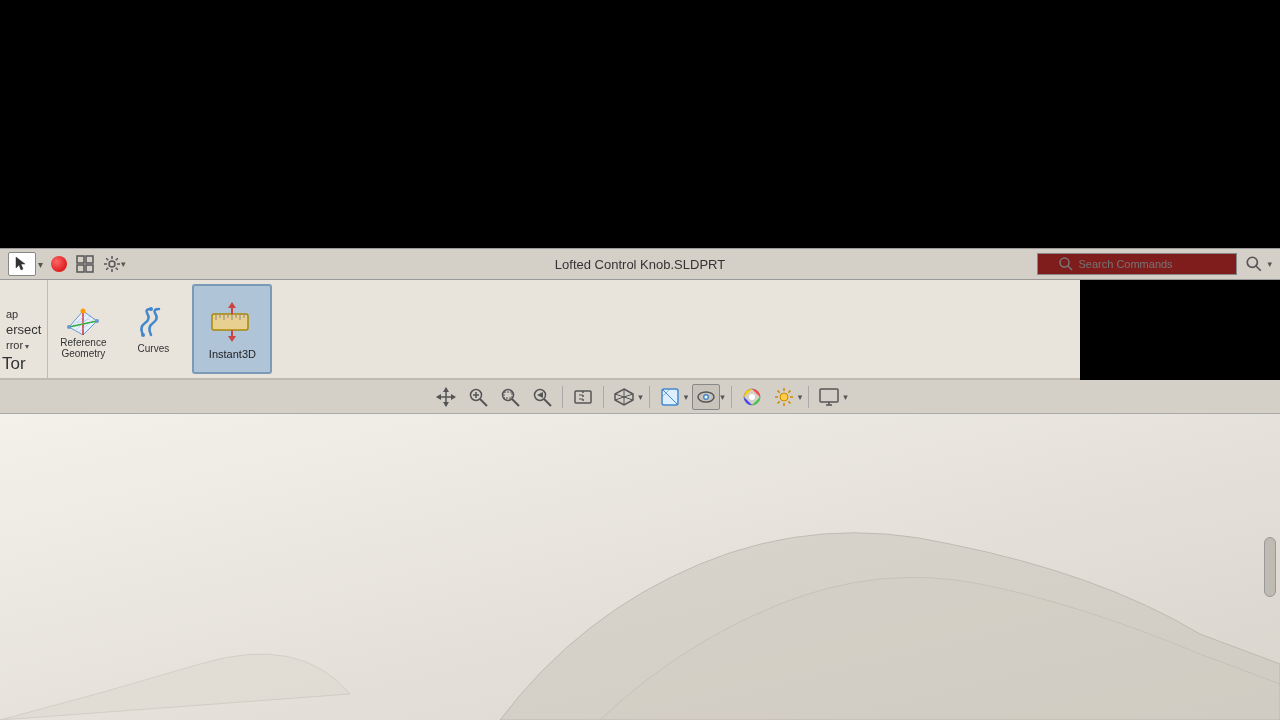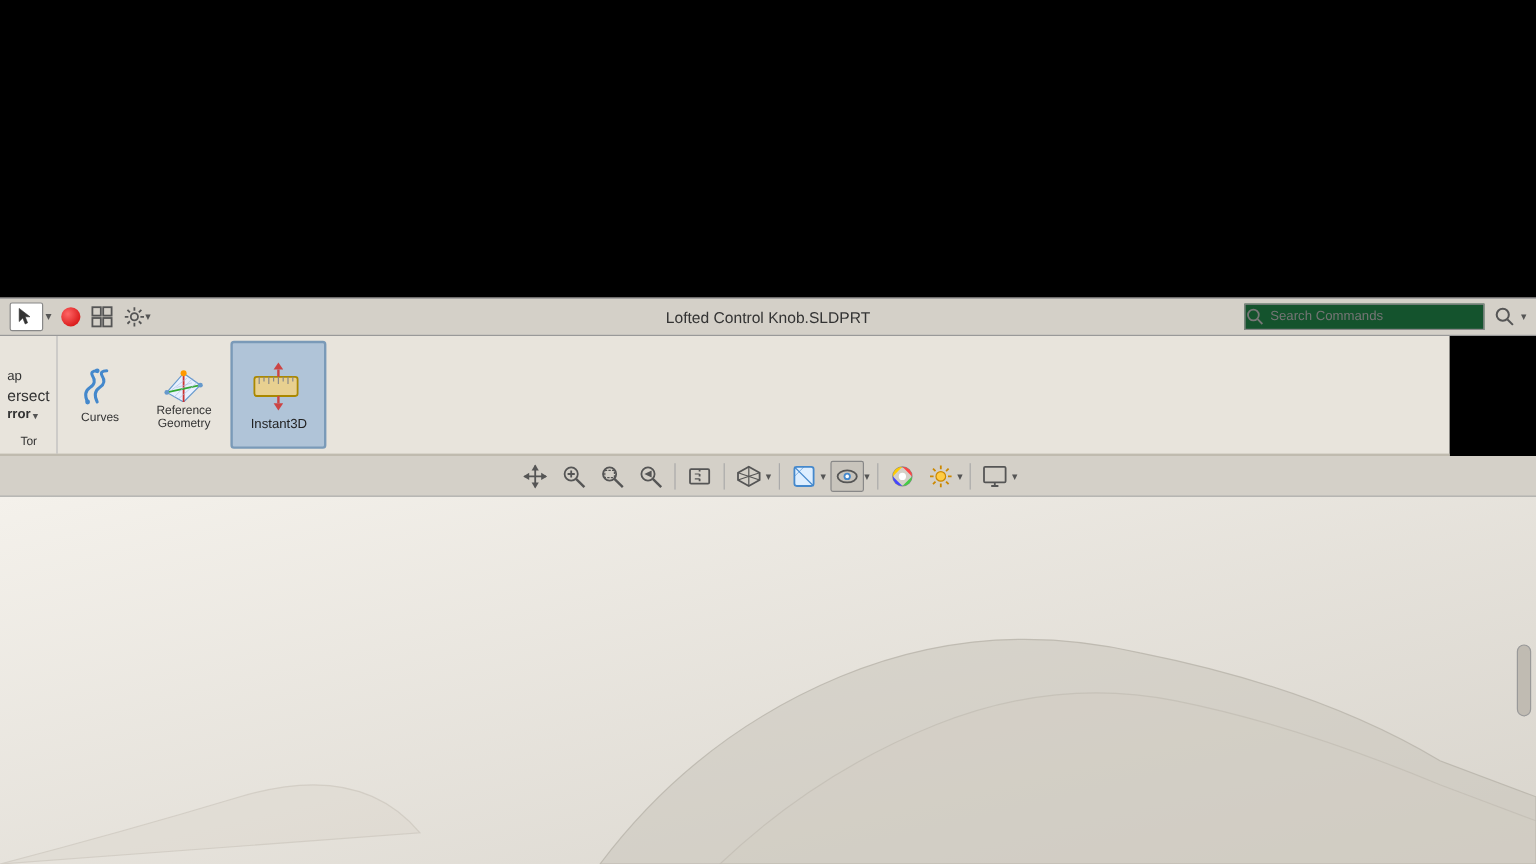--- a/index.html
+++ b/index.html
@@ -52,40 +52,40 @@
     }
 
     .toolbar-spacer {
       flex: 1;
     }
 
     
     #search-container {
       display: flex;
       align-items: center;
-      background: #14532d;
+      background: #7f1d1d;
       border: 1px solid #888;
       height: 22px;
       width: 200px;
-      padding: 0 0;
+      padding: 0 20px;
       margin-right: 4px;
     }
 
     #search-container input {
       border: none;
       outline: none;
       background: transparent;
       font-size: 11px;
       width: 160px;
       color: #999;
     }
 
     
     #ribbon-area {
-      width: 1208px;
+      width: 1080px;
       height: 100px;
       background: #e8e4dc;
       border-bottom: 2px solid #c0bbaf;
       display: flex;
       align-items: stretch;
       position: relative;
     }
 
     
     .ribbon-btn {
@@ -291,59 +291,59 @@
     </div>
     <span style="font-size:9px; color:#555; margin-right:4px;">▾</span>
   </div>
 </div>
 
 <div id="ribbon-area">
 
   <div style="display:flex; flex-direction:column; justify-content:center; padding: 4px 6px; border-right: 1px solid #bbb;">
     <div style="font-size:11px; color:#333; margin-bottom:2px;">ap</div>
     <div style="font-size:13px; color:#333; margin-bottom:2px;">ersect</div>
-    <div style="display:flex; align-items:flex-end; gap:2px;font-weight:bold;">
+    <div style="display:flex; align-items:flex-end; gap:2px;">
       <span style="font-size:11px; color:#333;">rror</span>
       <span class="dropdown-arrow">▾</span>
     </div>
+  </div>
+
+  <div class="ribbon-btn">
+    <div class="icon-area">
+      <svg width="36" height="36" viewBox="0 0 36 36">
+
+        <polygon points="4,28 18,12 32,22 18,36" fill="#e8f0ff" stroke="#6699cc" stroke-width="1"></polygon>
+
+        <line x1="18" y1="12" x2="18" y2="36" stroke="#cc3333" stroke-width="1.5"></line>
+        <line x1="4" y1="28" x2="32" y2="22" stroke="#33aa33" stroke-width="1.5"></line>
+
+        <circle cx="18" cy="12" r="2.5" fill="#ff9900"></circle>
+        <circle cx="4" cy="28" r="2" fill="#6699cc"></circle>
+        <circle cx="32" cy="22" r="2" fill="#6699cc"></circle>
+
+        <line x1="8" y1="26" x2="21" y2="16" stroke="#aabbdd" stroke-width="0.5"></line>
+        <line x1="12" y1="24" x2="25" y2="20" stroke="#aabbdd" stroke-width="0.5"></line>
+        <line x1="10" y1="32" x2="26" y2="16" stroke="#aabbdd" stroke-width="0.5"></line>
+        <line x1="13" y1="34" x2="29" y2="20" stroke="#aabbdd" stroke-width="0.5"></line>
+      </svg>
+    </div>
+    <div class="label">Reference<br>Geometry</div>
   </div>
 
   <div class="ribbon-btn">
     <div class="icon-area">
       <svg width="32" height="36" viewBox="0 0 32 36">
 
         <path d="M6,30 Q2,22 8,18 Q14,14 10,8 Q8,4 14,4" fill="none" stroke="#4488cc" stroke-width="2.5" stroke-linecap="round"></path>
         <path d="M14,30 Q10,22 16,18 Q22,14 18,8 Q16,4 22,4" fill="none" stroke="#4488cc" stroke-width="2.5" stroke-linecap="round"></path>
         <circle cx="6" cy="30" r="2" fill="#4488cc"></circle>
         <circle cx="14" cy="4" r="2" fill="#4488cc"></circle>
       </svg>
     </div>
     <div class="label">Curves</div>
-  </div>
-
-  <div class="ribbon-btn">
-    <div class="icon-area">
-      <svg width="36" height="36" viewBox="0 0 36 36">
-
-        <polygon points="4,28 18,12 32,22 18,36" fill="#e8f0ff" stroke="#6699cc" stroke-width="1"></polygon>
-
-        <line x1="18" y1="12" x2="18" y2="36" stroke="#cc3333" stroke-width="1.5"></line>
-        <line x1="4" y1="28" x2="32" y2="22" stroke="#33aa33" stroke-width="1.5"></line>
-
-        <circle cx="18" cy="12" r="2.5" fill="#ff9900"></circle>
-        <circle cx="4" cy="28" r="2" fill="#6699cc"></circle>
-        <circle cx="32" cy="22" r="2" fill="#6699cc"></circle>
-
-        <line x1="8" y1="26" x2="21" y2="16" stroke="#aabbdd" stroke-width="0.5"></line>
-        <line x1="12" y1="24" x2="25" y2="20" stroke="#aabbdd" stroke-width="0.5"></line>
-        <line x1="10" y1="32" x2="26" y2="16" stroke="#aabbdd" stroke-width="0.5"></line>
-        <line x1="13" y1="34" x2="29" y2="20" stroke="#aabbdd" stroke-width="0.5"></line>
-      </svg>
-    </div>
-    <div class="label">Reference<br>Geometry</div>
   </div>
 
   <div class="ribbon-btn-active">
     <div class="icon-area">
       <svg width="48" height="48" viewBox="0 0 48 48">
 
         <rect x="4" y="16" width="36" height="16" rx="2" ry="2" fill="#e8d090" stroke="#aa8800" stroke-width="1.5"></rect>
 
         <line x1="8" y1="16" x2="8" y2="22" stroke="#888" stroke-width="1"></line>
         <line x1="12" y1="16" x2="12" y2="20" stroke="#888" stroke-width="1"></line>
@@ -357,21 +357,21 @@
         <line x1="24" y1="10" x2="24" y2="16" stroke="#cc4444" stroke-width="2"></line>
         <polygon points="24,4 20,10 28,10" fill="#cc4444"></polygon>
 
         <line x1="24" y1="32" x2="24" y2="38" stroke="#cc4444" stroke-width="2"></line>
         <polygon points="24,44 20,38 28,38" fill="#cc4444"></polygon>
       </svg>
     </div>
     <div class="label">Instant3D</div>
   </div>
 
-  <div style="position:absolute; bottom: 4px; left: 0; font-size:10px; color:#333; padding-left:17px;">Tor</div>
+  <div style="position:absolute; bottom: 4px; left: 0; font-size:17px; color:#333; padding-left:2px;">Tor</div>
 </div>
 
 <div id="toolbar2">
 
   <div class="tb2-btn">
     <svg width="22" height="22" viewBox="0 0 22 22">
       <line x1="11" y1="2" x2="11" y2="20" stroke="#555" stroke-width="1.5"></line>
       <line x1="2" y1="11" x2="20" y2="11" stroke="#555" stroke-width="1.5"></line>
       <polygon points="11,1 8,6 14,6" fill="#555"></polygon>
       <polygon points="11,21 8,16 14,16" fill="#555"></polygon>

